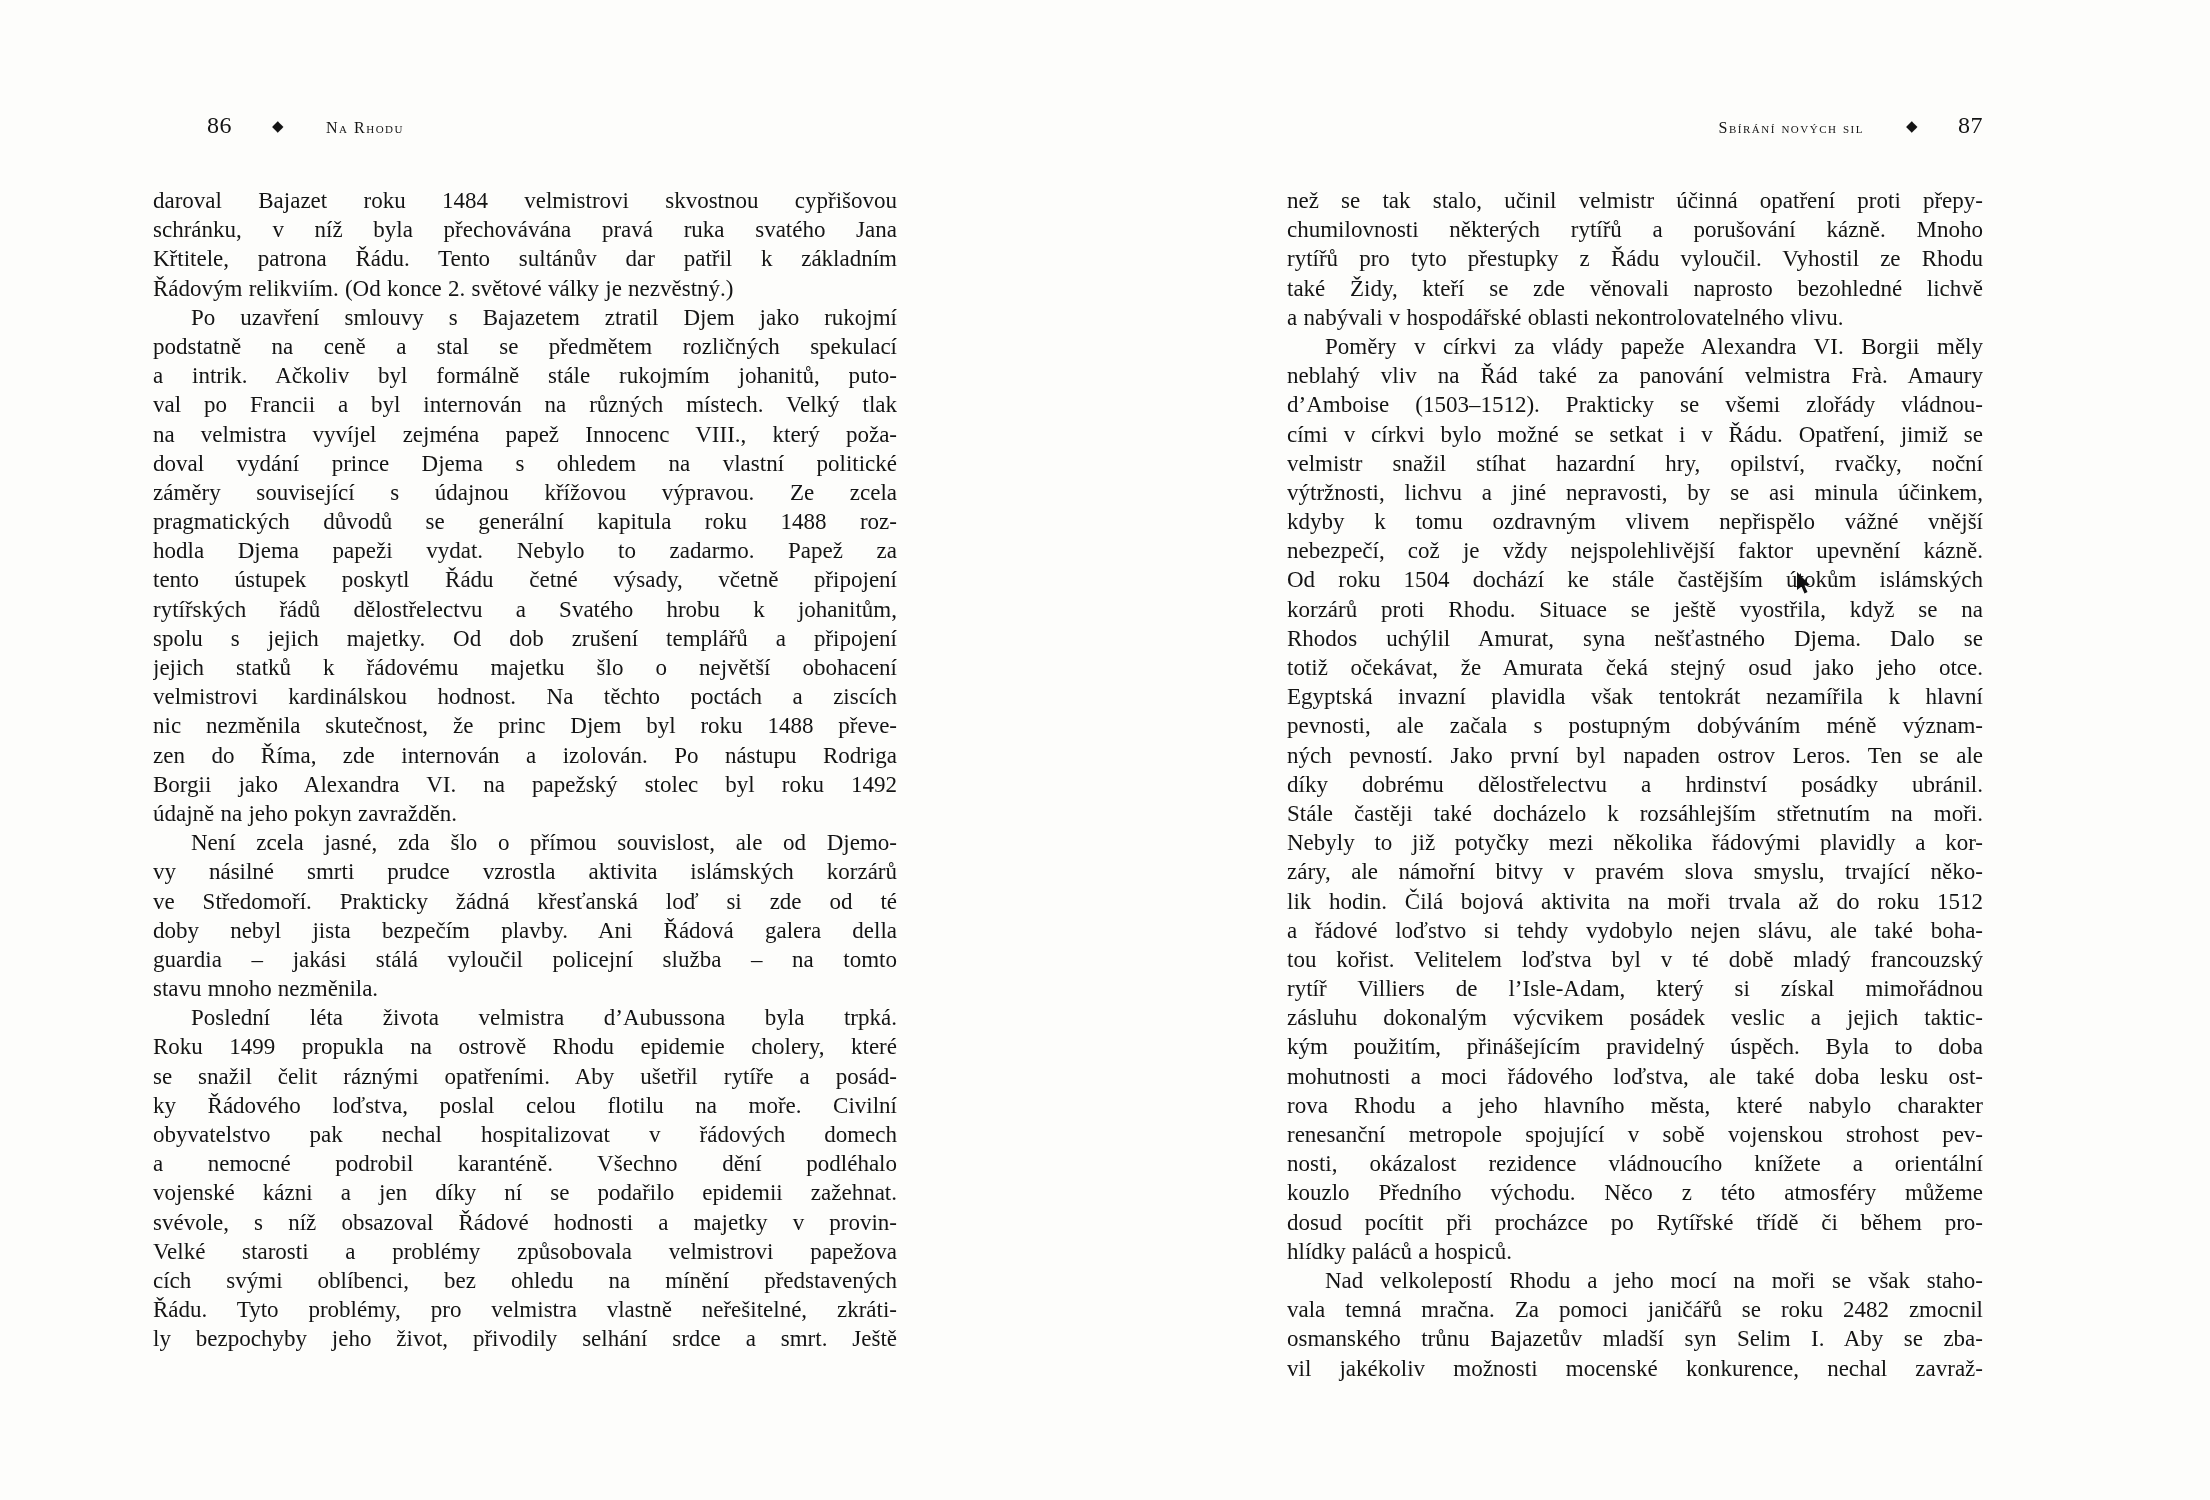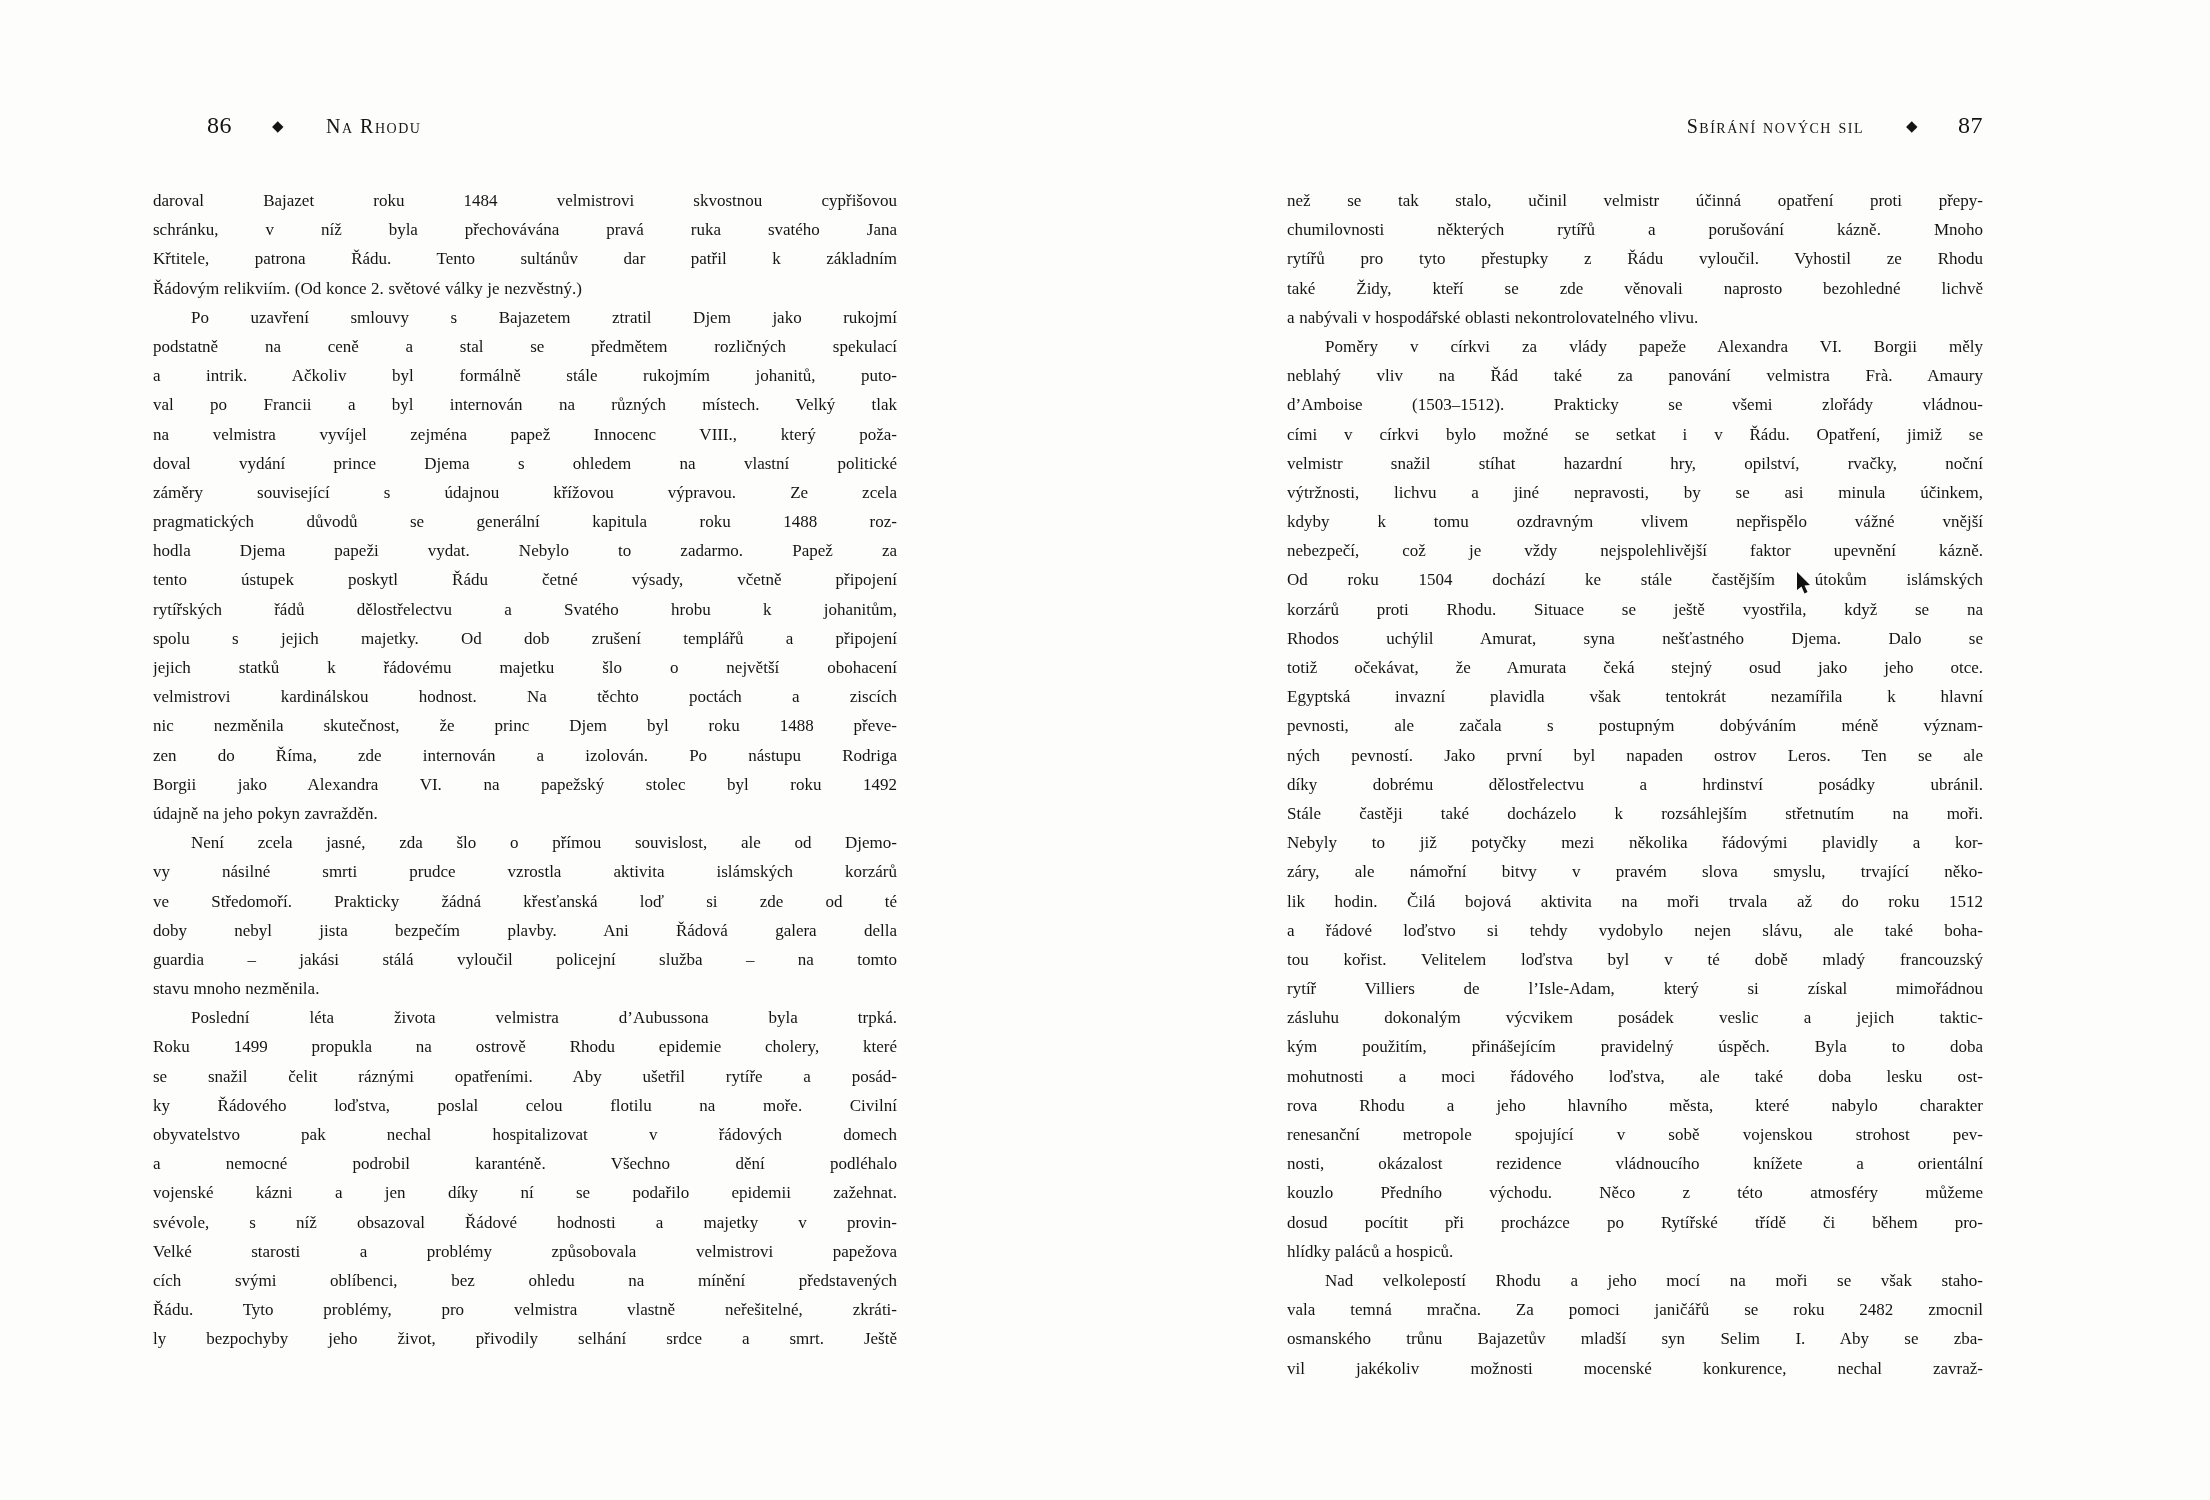--- a/index.html
+++ b/index.html
@@ -34,32 +34,32 @@
     font-size: 24px;
   }
   .running-header .diamond {
     font-size: 15px;
     position: relative;
     top: -2px;
   }
   .running-header .head-title {
     font-variant: small-caps;
     letter-spacing: 1.5px;
-    font-size: 20px;
+    font-size: 16px;
   }
   .header-left  { left: 207px; }
   .header-left .diamond { margin: 0 42px 0 40px; }
   .header-right { right: 227px; }
   .header-right .diamond { margin: 0 40px 0 42px; }
 
   
   .text-col {
     position: absolute;
     top: 186px;
-    font-size: 17px;
+    font-size: 23px;
   }
   .text-col-left  { left: 153px;  width: 744px; }
   .text-col-right { left: 1279px; width: 696px; margin-left: 8px; }
 
   .line {
     height: 29.2px;
     line-height: 29.2px;
     text-align: justify;
     text-align-last: justify;
     overflow: hidden;

